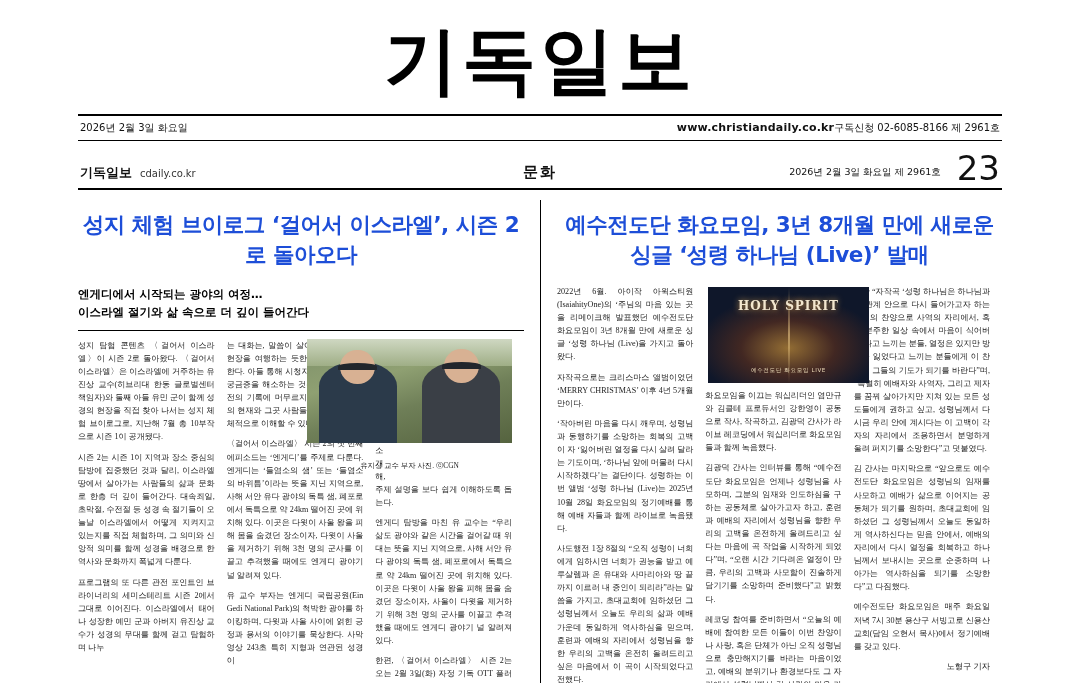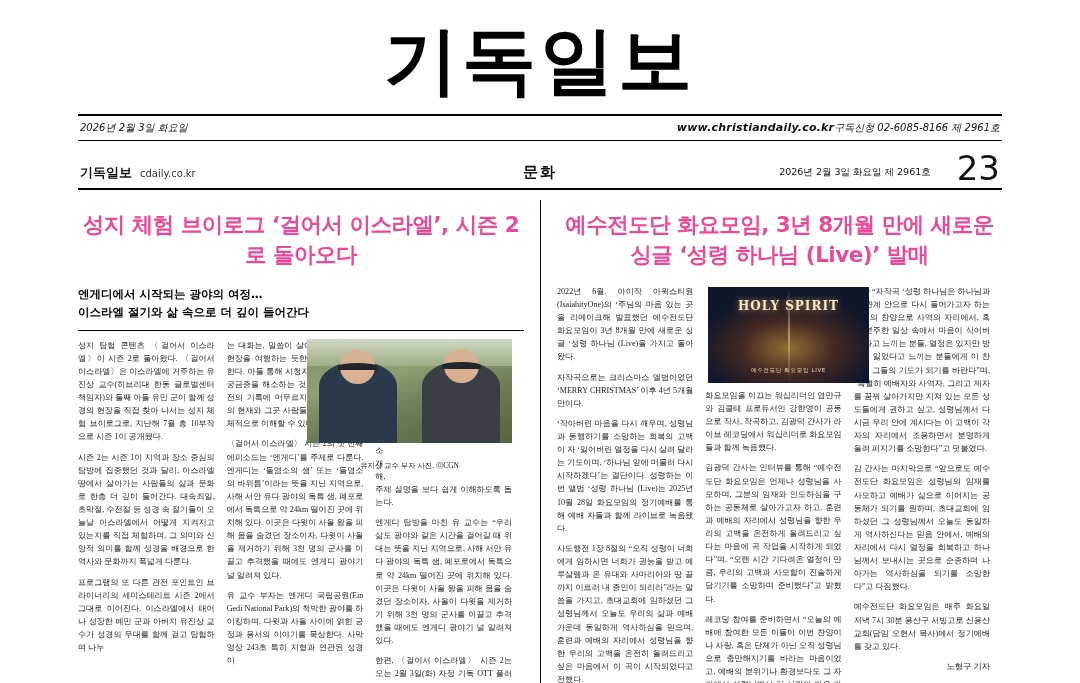--- a/index.html
+++ b/index.html
@@ -40,21 +40,20 @@
     margin-top: 14px;
   }
   .masthead-info {
     display: flex;
     align-items: center;
     justify-content: space-between;
     font-family: "DejaVu Sans", sans-serif;
     font-size: 10px;
     color: #111;
     padding: 5px 2px 5px 2px;
-    font-style: italic;
   }
   .masthead-info .left { flex: 0 0 auto; }
   .masthead-info .center {
     flex: 1 1 auto;
     text-align: right;
     font-weight: bold;
     letter-spacing: .2px;
     font-size: 11px;
   }
   .masthead-info .right { flex: 0 0 auto; }
@@ -88,21 +87,21 @@
     font-weight: bold;
     letter-spacing: 2px;
     position: absolute;
     left: 0; right: 0;
     text-align: center;
     pointer-events: none;
   }
   .sb-right {
     display: flex;
     align-items: flex-end;
-    gap: 26px;
+    gap: 16px;
   }
   .sb-right .date {
     font-family: "DejaVu Sans", sans-serif;
     font-size: 9.5px;
     padding-bottom: 3px;
   }
   .sb-right .pageno {
     font-family: "DejaVu Sans", sans-serif;
     font-size: 34px;
     font-weight: normal;
@@ -125,21 +124,21 @@
   }
   .half.left { padding-right: 16px; }
   .half.right { padding-left: 16px; border-left: 1px solid #000; }
 
   .headline {
     font-family: "DejaVu Sans", sans-serif;
     font-weight: bold;
     font-size: 21.5px;
     line-height: 1.42;
     text-align: center;
-    color: #ec4899;
+    color: #1d4ed8;
     margin: 10px 4px 14px 4px;
     letter-spacing: -0.5px;
   }
   .subhead {
     font-family: "DejaVu Sans", sans-serif;
     font-weight: bold;
     font-size: 11.5px;
     line-height: 1.6;
     color: #000;
     margin: 4px 0 8px 0;

